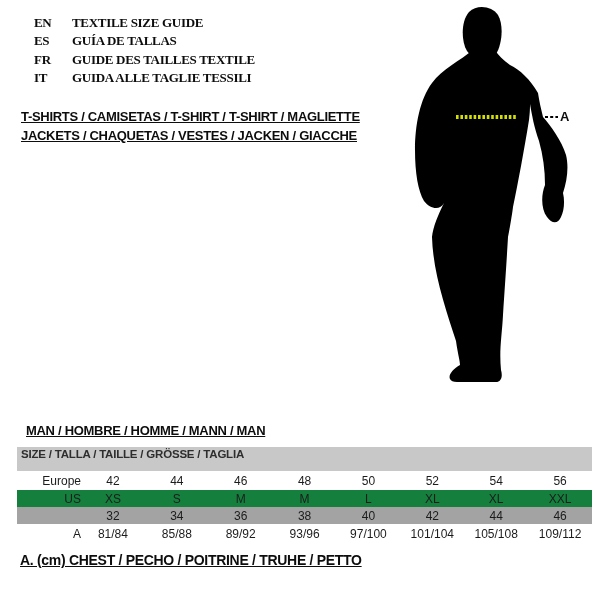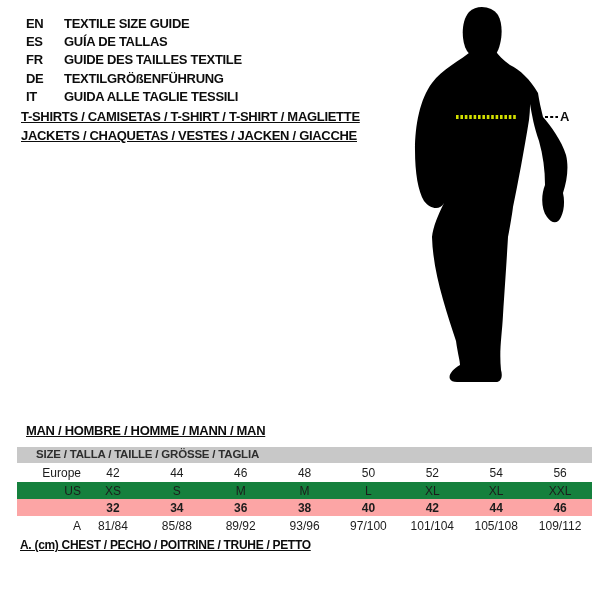--- a/index.html
+++ b/index.html
@@ -5,63 +5,59 @@
   html,body{margin:0;padding:0;}
   body{
     width:600px;height:600px;background:#ffffff;
     font-family:"Liberation Sans", sans-serif;
     color:#0d0d0d;position:relative;overflow:hidden;
   }
   .abs{position:absolute;}
   .bold{font-weight:bold;letter-spacing:-0.3px;text-decoration:underline;}
 
   
-  .lang-list{left:26px;top:14px;}
+  .lang-list{left:34px;top:14px;font-family:Liberation Serif, serif;}
   .lang-row{display:flex;height:18.3px;align-items:center;font-size:13px;font-weight:bold;letter-spacing:-0.3px;}
   .lang-code{width:38px;}
   
   .cats{left:21px;top:108px;font-size:13px;line-height:18.5px;}
 
   
   .figure-svg{left:400px;top:5px;width:175px;height:385px;}
   .measure-a{left:560px;top:109px;font-size:13px;font-weight:600;letter-spacing:0;}
 
   
   .man-heading{left:18px;top:423px;font-size:13px;margin-left:8px;}
 
   
   .size-table{left:17px;top:447px;width:575px;font-size:12px;}
-  .st-header{height:16px;line-height:14px;padding-left:19px;font-size:11.5px;font-weight:bold;letter-spacing:-0.2px;color:#2e2e2e;}
+  .st-header{height:24px;line-height:14px;padding-left:4px;font-size:11.5px;font-weight:bold;letter-spacing:-0.2px;color:#2e2e2e;}
   .st-row{display:grid;grid-template-columns:64px repeat(8,1fr);height:17.2px;align-items:center;}
   .st-row.tall{height:19px;}
   .st-row .cell{text-align:center;color:#1c1c1c;}
   .st-row .label{text-align:right;padding-left:3px;color:#1c1c1c;}
 
   
-  .footnote{left:20px;top:538px;font-size:12px;}
+  .footnote{left:20px;top:552px;font-size:14px;}
 </style>
 </head>
 <body>
 
 <div class="abs lang-list">
     <div class="lang-row">
     <span class="lang-code">EN</span>
     <span class="lang-label">TEXTILE SIZE GUIDE</span>
   </div>
     <div class="lang-row">
     <span class="lang-code">ES</span>
     <span class="lang-label">GUÍA DE TALLAS</span>
   </div>
     <div class="lang-row">
     <span class="lang-code">FR</span>
     <span class="lang-label">GUIDE DES TAILLES TEXTILE</span>
-  </div>
-    <div class="lang-row">
-    <span class="lang-code">DE</span>
-    <span class="lang-label">TEXTILGRÖßENFÜHRUNG</span>
   </div>
     <div class="lang-row">
     <span class="lang-code">IT</span>
     <span class="lang-label">GUIDA ALLE TAGLIE TESSILI</span>
   </div>
   </div>
 
 <div class="abs cats bold">
   <div>T-SHIRTS / CAMISETAS / T-SHIRT / T-SHIRT / MAGLIETTE</div>
   <div>JACKETS / CHAQUETAS / VESTES / JACKEN / GIACCHE</div>
@@ -123,21 +119,21 @@
     <div class="label">US</div>
   <div class="cell">XS</div>
         <div class="cell">S</div>
         <div class="cell">M</div>
         <div class="cell">M</div>
         <div class="cell">L</div>
         <div class="cell">XL</div>
         <div class="cell">XL</div>
         <div class="cell">XXL</div>
       </div>
-      <div class="st-row" style="background: #fca5a5; font-weight: bold;">
+      <div class="st-row" style="background: #a3a3a3;">
     <div class="label"></div>
   <div class="cell">32</div>
         <div class="cell">34</div>
         <div class="cell">36</div>
         <div class="cell">38</div>
         <div class="cell">40</div>
         <div class="cell">42</div>
         <div class="cell">44</div>
         <div class="cell">46</div>
       </div>

